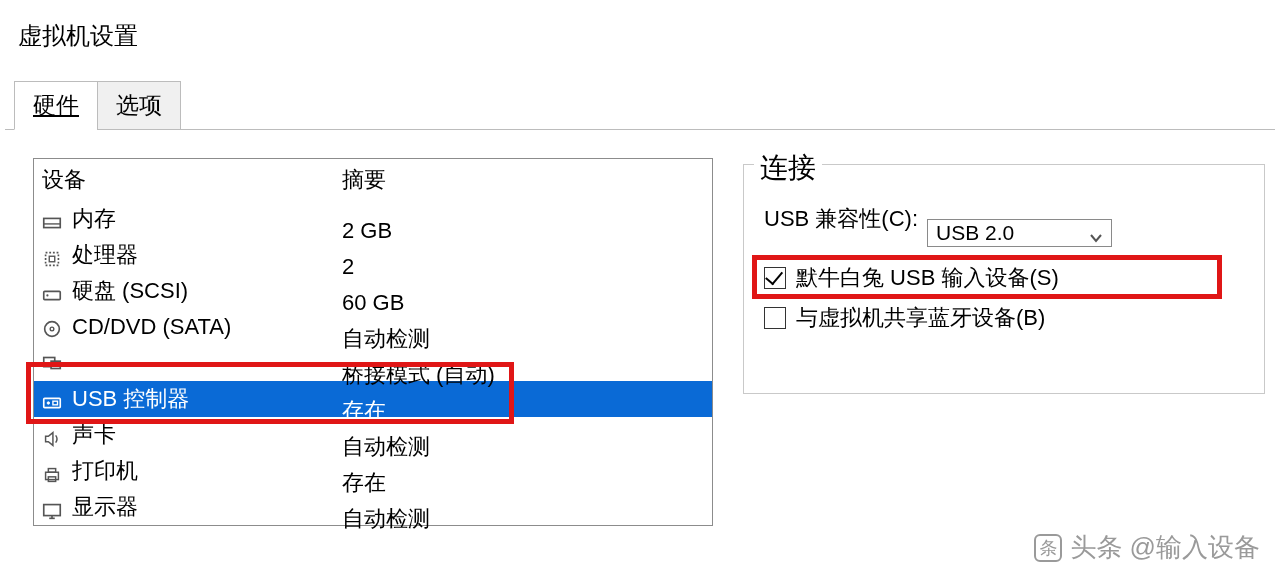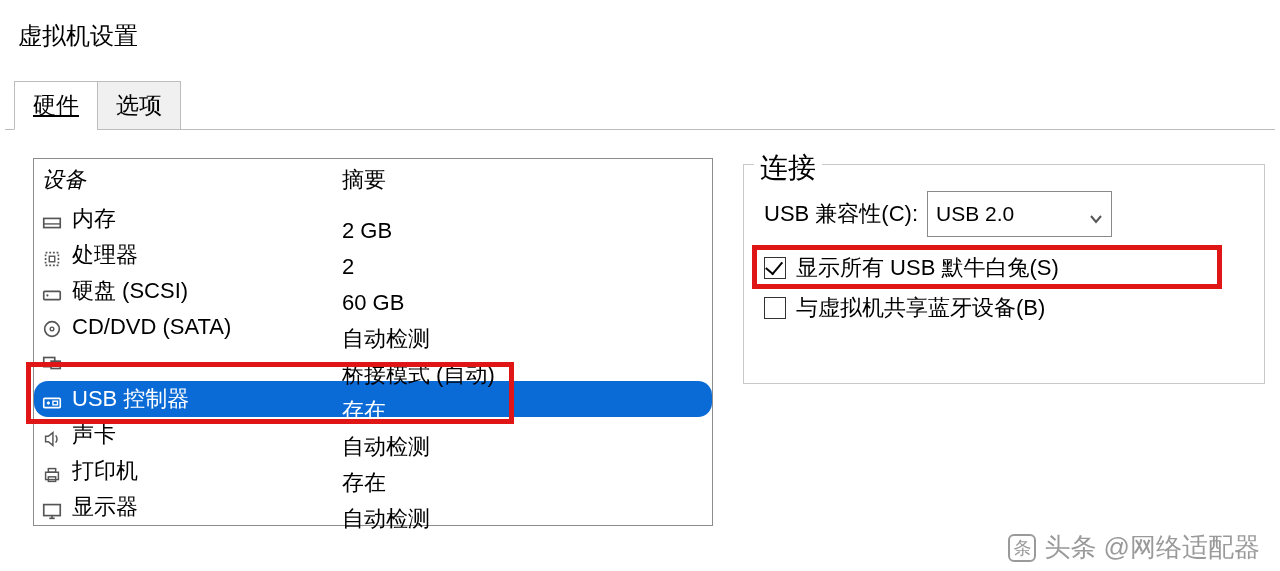--- a/index.html
+++ b/index.html
@@ -61,21 +61,21 @@
   .device-list-box {
     border: 1px solid #8c8c8c;
     width: 680px;
     position: relative;
   }
   .list-header {
     display: flex;
     padding: 6px 0 6px 8px;
     font-size: 22px;
   }
-  .list-header .col-dev { width: 300px; font-style: italic; }
+  .list-header .col-dev { width: 300px; }
   .list-header .col-sum { flex: 1; }
   .list-body { }
   .list-row {
     display: flex;
     align-items: center;
     height: 36px;
     padding-left: 6px;
     font-size: 22px;
     cursor: pointer;
   }
@@ -83,21 +83,20 @@
     width: 302px;
     display: flex;
     align-items: flex-end;
     gap: 8px;
     white-space: nowrap;
   }
   .list-row .cell-sum { flex: 1; white-space: nowrap; margin-top: 24px; }
   .list-row.selected {
     background: #0a6ad6;
     color: #ffffff;
-    border-radius: 14px;
   }
   .list-row.selected svg { stroke: #ffffff; fill: #ffffff; }
   .icon {
     width: 24px; height: 22px;
     display: inline-flex;
     align-items: center;
     justify-content: center;
     flex-shrink: 0;
   }
   .icon svg { width: 24px; height: 22px; }
@@ -130,24 +129,25 @@
     margin: 4px 0 16px 0;
     font-size: 22px;
   }
   .form-row label { margin-right: 9px; }
   .combo {
     display: flex;
     align-items: center;
     justify-content: space-between;
     border: 1px solid #8a8a8a;
     background: #ffffff;
-    width: 185px; height: 46px;
+    width: 185px; height: 28px;
     padding: 0 8px 0 8px;
     font-size: 21px;
     cursor: pointer;
+    margin-top: 28px;
   }
   .combo .chev {
     width: 14px; height: 14px;
     display: inline-block;
   }
   .check-row {
     display: flex;
     align-items: center;
     margin: 10px 0;
     font-size: 22px;
@@ -328,36 +328,36 @@
               <span class="chev">
                 <svg viewBox="0 0 14 14">
                     <path d="M2 4 L7 10 L12 4" fill="none" stroke="#555" stroke-width="2"></path>
                   </svg>
               </span>
             </div>
           </div>
 
           <div class="check-row" id="check-show-all">
             <span class="check-box checked"></span>
-            <span>显示所有 USB 默牛白兔(S)</span>
+            <span>默牛白兔 USB 输入设备(S)</span>
             <div class="annot" id="annot-check" style="left: -12px; top: -8px; width: 470px; height: 44px;"></div>
           </div>
 
           <div class="check-row">
             <span class="check-box"></span>
             <span>与虚拟机共享蓝牙设备(B)</span>
           </div>
         </div>
       </div>
     </div>
   </div>
 
   <div class="watermark">
     <span class="wm-icon">条</span>
-    <span>头条 @网络适配器</span>
+    <span>头条 @输入设备</span>
   </div>
 </div>
 
 <svg width="0" height="0" style="position:absolute">
   <defs>
     <g id="ic-memory">
         <rect x="3" y="7" width="18" height="10" fill="none" stroke="#555" stroke-width="1.8"></rect>
         <line x1="3" y1="13" x2="21" y2="13" stroke="#555" stroke-width="1.5"></line>
       </g>
     <g id="ic-cpu">

